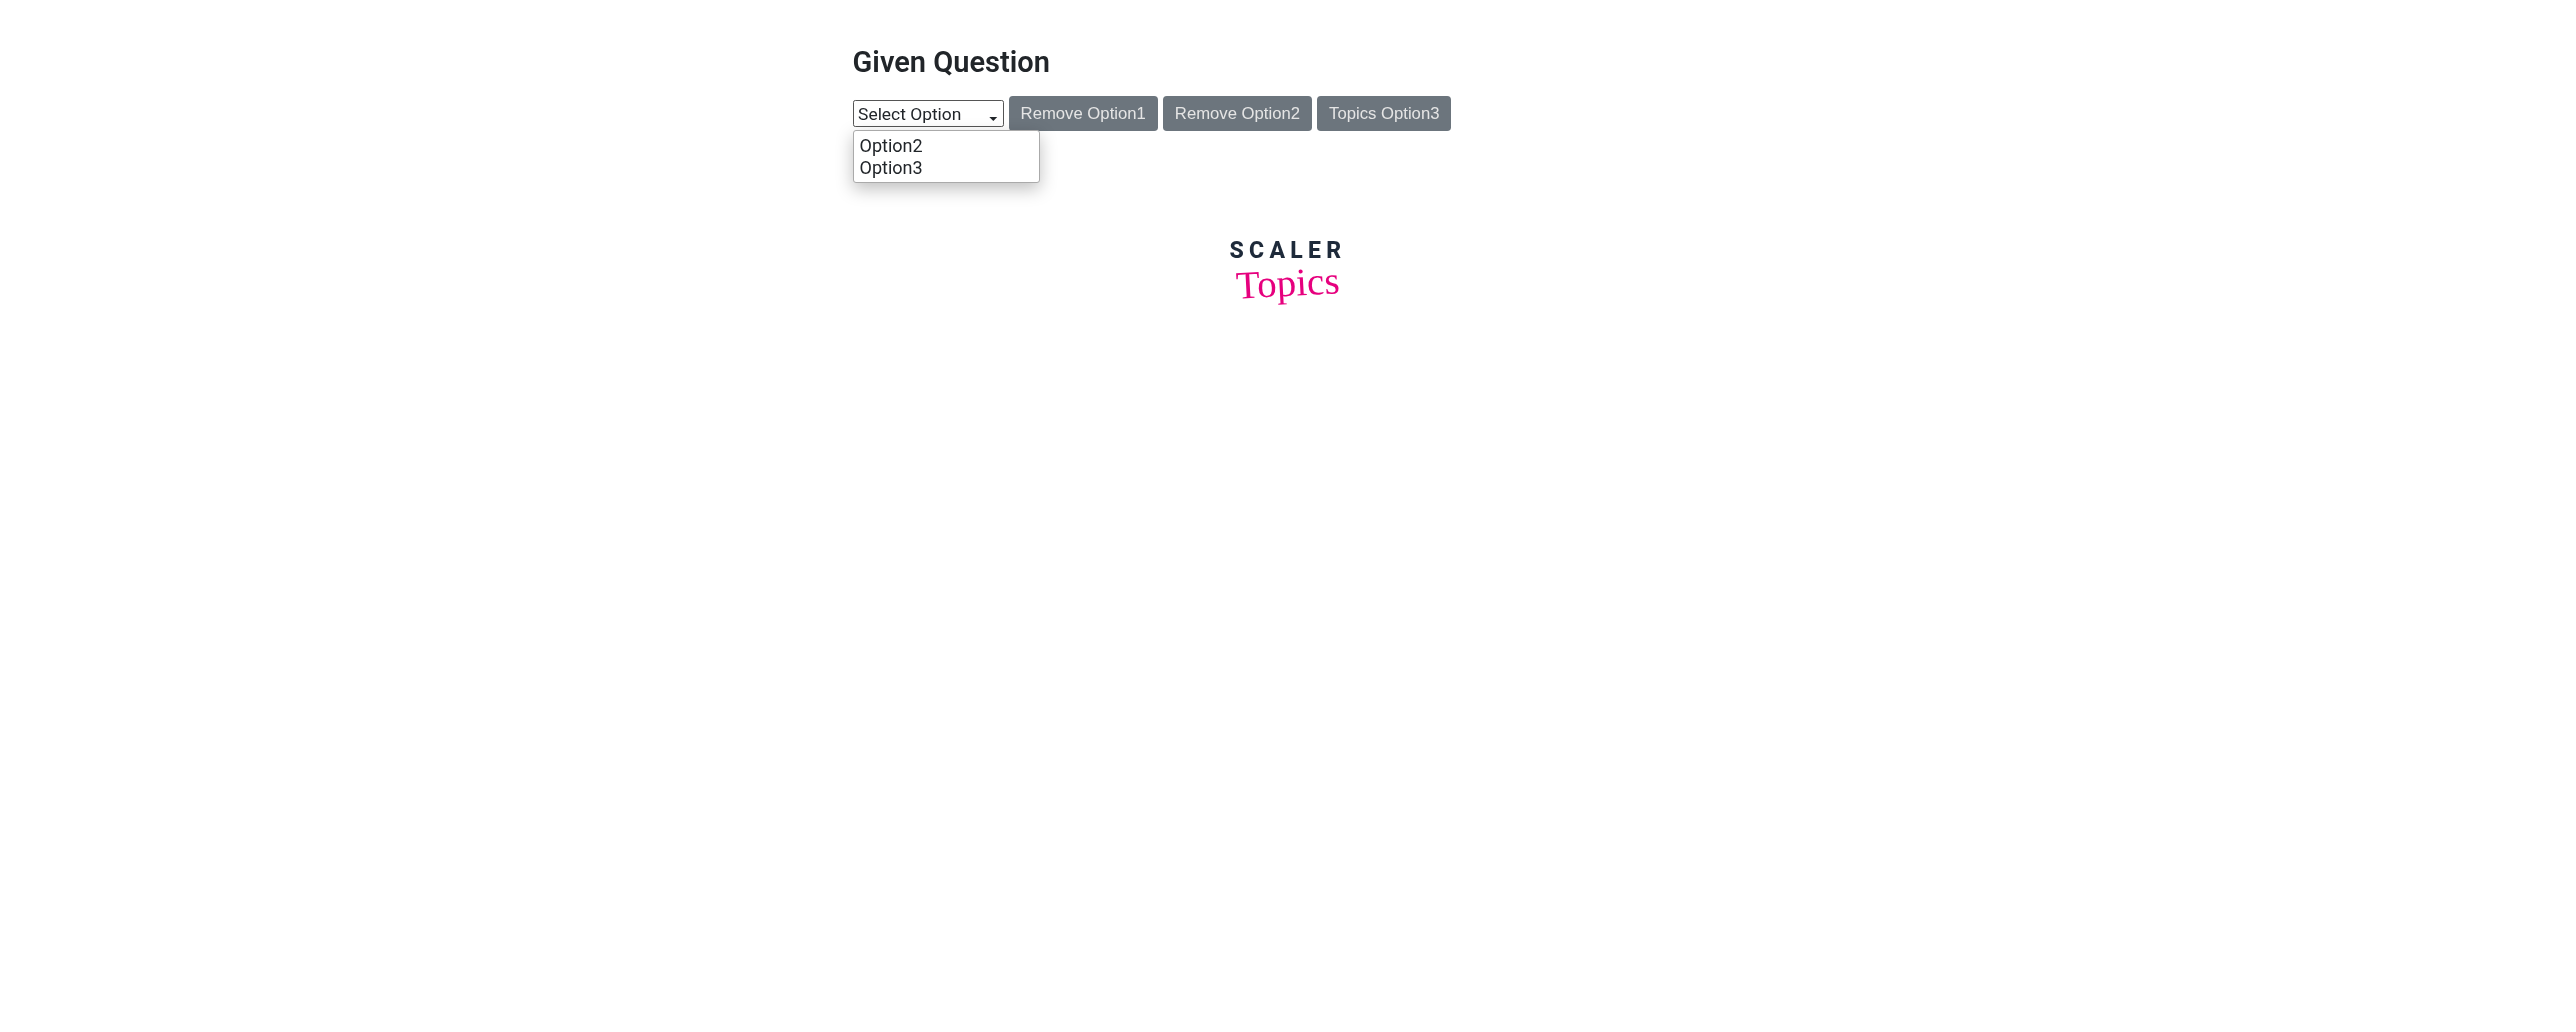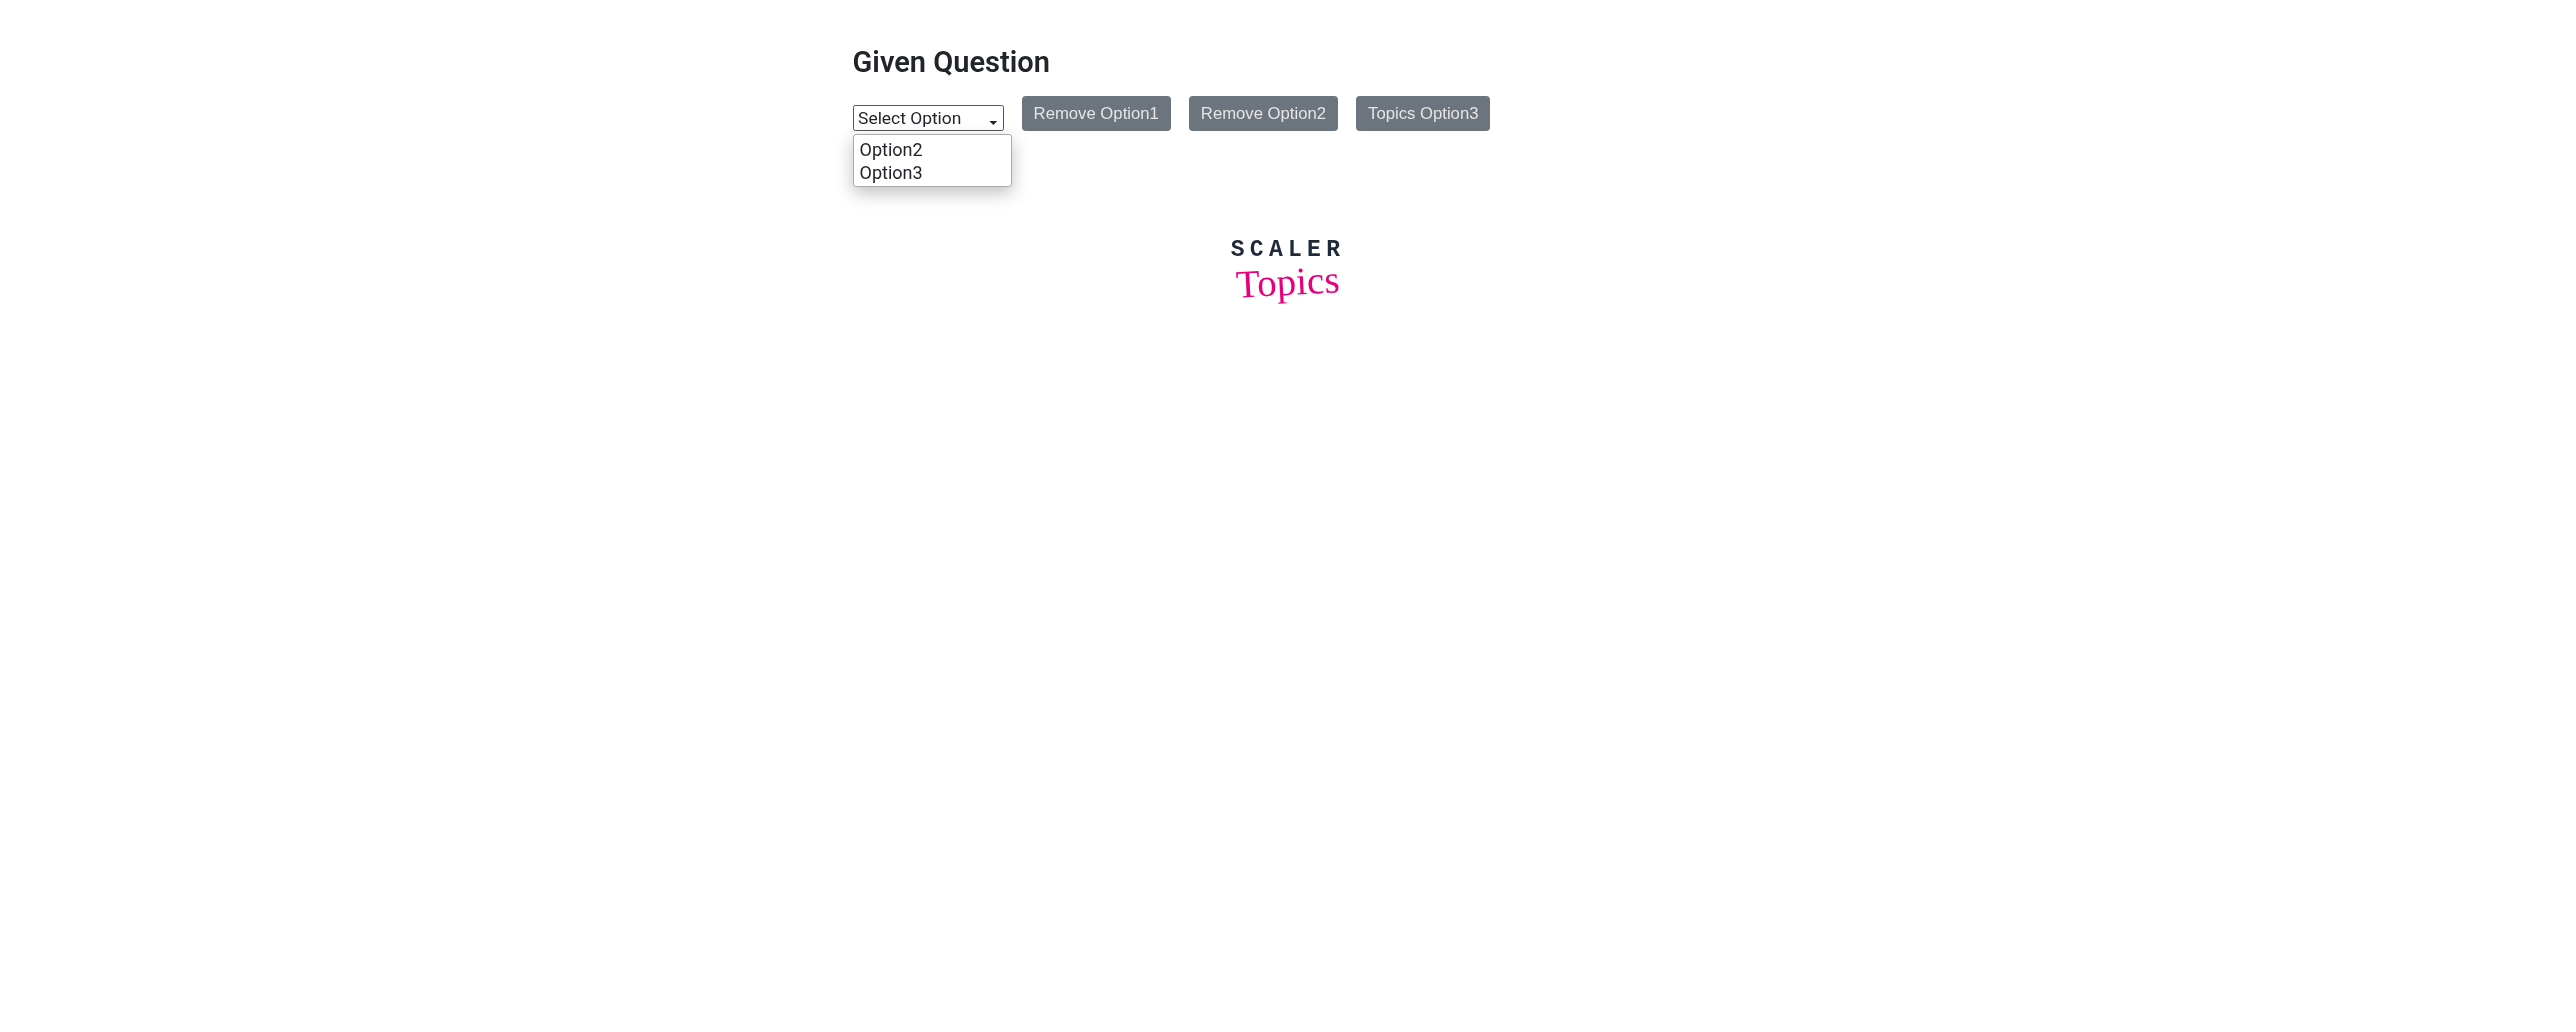--- a/index.html
+++ b/index.html
@@ -18,22 +18,22 @@
       padding: 0 7.6px;
     }
     .heading {
       font-size: 29px;
       font-weight: 600;
       color: #212529;
       margin-bottom: 17px;
     }
     .controls-row {
       display: flex;
-      align-items: flex-end;
-      gap: 18px;
+      align-items: center;
+      gap: 5px;
     }
     .select-wrapper {
       position: relative;
     }
     .select-box {
       border: 0.8px solid #555;
       border-radius: 2.3px;
       background: #fff;
       padding: 2.3px 16.7px 2.3px 4.5px;
       font-size: 17.4px;
@@ -53,21 +53,21 @@
     }
     .dropdown-list {
       position: absolute;
       top: 100%;
       left: 0;
       margin-top: 3px;
       background: #fff;
       border: 0.8px solid #aaa;
       border-radius: 3px;
       box-shadow: 0 6px 16.7px rgba(0,0,0,0.25);
-      width: 159px;
+      width: 187px;
       padding: 3px 0;
       z-index: 10;
     }
     .dropdown-item {
       padding: 0.8px 6px;
       font-size: 18px;
       color: #212529;
       cursor: pointer;
     }
     .btn {
@@ -82,21 +82,20 @@
     .branding {
       text-align: center;
       margin-top: 106px;
     }
     .brand-scaler {
       font-size: 23px;
       font-weight: 800;
       letter-spacing: 5.3px;
       color: #1e2a3a;
       margin-bottom: -4.5px;
-      font-family: Liberation Mono, monospace;
     }
     .brand-topics {
       font-family: "Brush Script MT", "Segoe Script", cursive;
       font-size: 39px;
       color: #e6007e;
       transform: rotate(-3deg);
       display: inline-block;
     }
   </style>
 </head>

